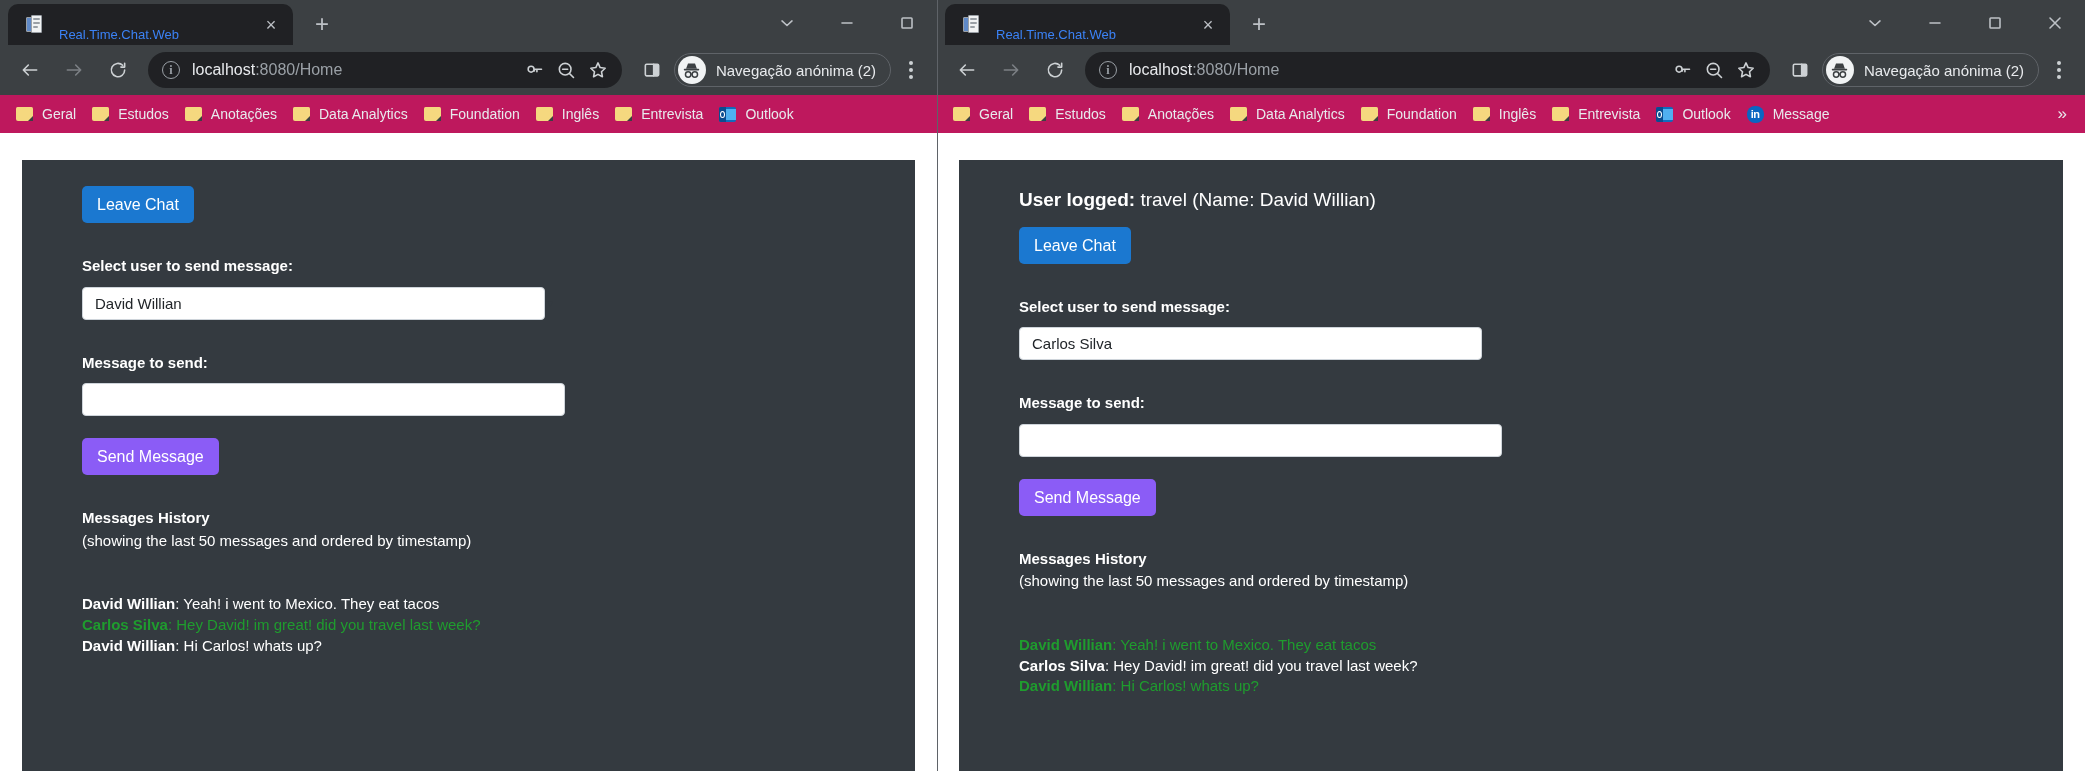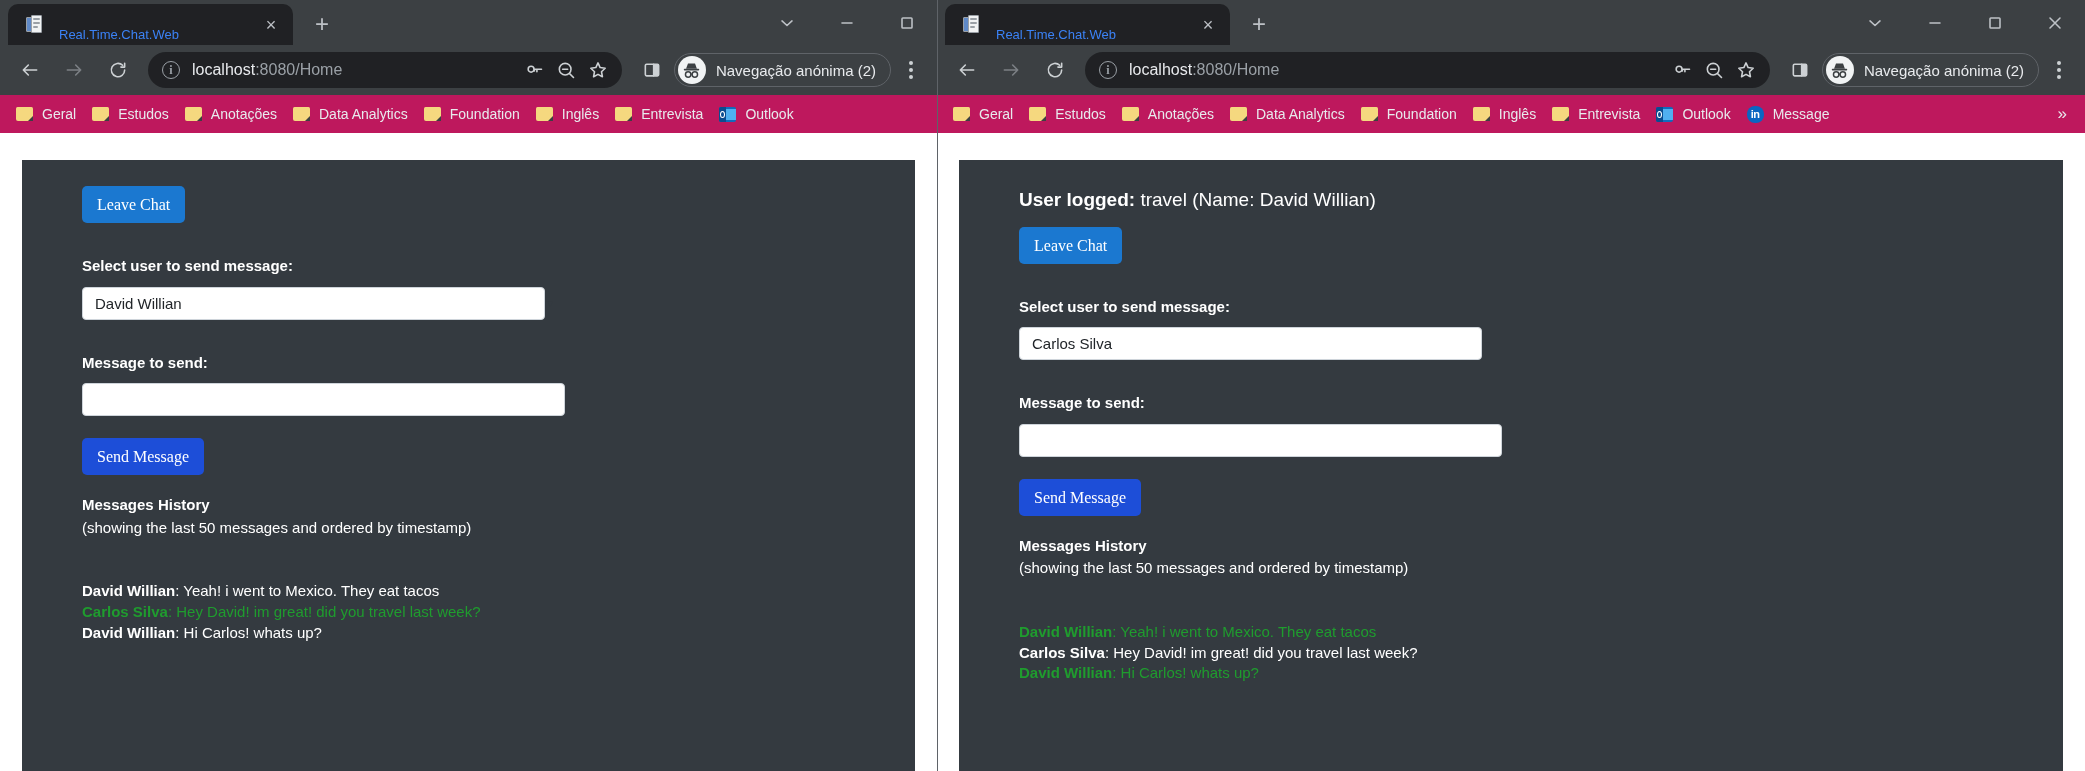--- a/index.html
+++ b/index.html
@@ -340,25 +340,25 @@
   }
   .user-logged b { font-weight: bold; }
   .btn {
     display: inline-block;
     border: none;
     border-radius: 5px;
     color: #fff;
     font-size: 16px;
     padding: 9px 15px;
     cursor: pointer;
-    font-family: Liberation Serif, serif;
+    font-family: Liberation Sans, sans-serif;
     line-height: 1.2;
   }
   .btn-primary { background: #1b78d0; }
-  .btn-success { background: #1d4ed8; }
+  .btn-success { background: #8b5cf6; }
   .field-label {
     font-weight: bold;
     font-size: 15px;
     margin-top: 32px;
     margin-bottom: 9px;
   }
   .form-control {
     display: block;
     width: 483px;
     max-width: calc(100% - 20px);
@@ -385,21 +385,21 @@
     transform: translateY(-50%);
     pointer-events: none;
     color: #343a40;
     font-size: 11px;
     line-height: 1;
   }
   .send-btn-wrap { margin-top: 22px; }
   .history-title {
     font-weight: bold;
     font-size: 15px;
-    margin-top: 19px;
+    margin-top: 32px;
   }
   .history-sub { font-size: 15px; }
   .msg-list { margin-top: 42px; }
   .msg {
     font-size: 15px;
     line-height: 1.38;
     white-space: nowrap;
   }
   .msg b { font-weight: bold; }
   .msg.own { color: #1f9c2e; }

